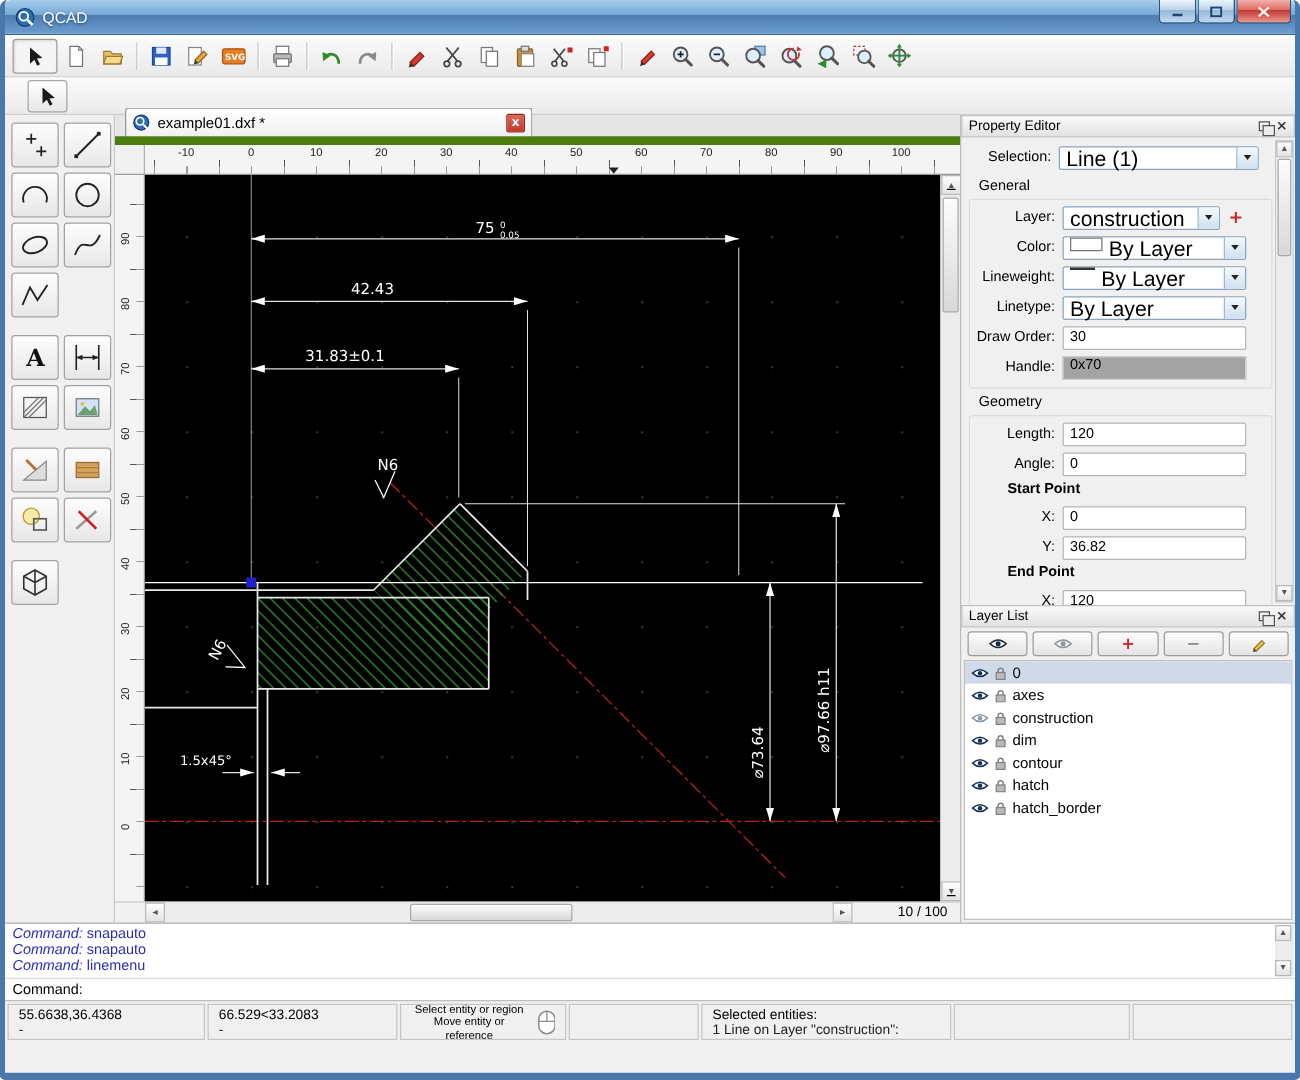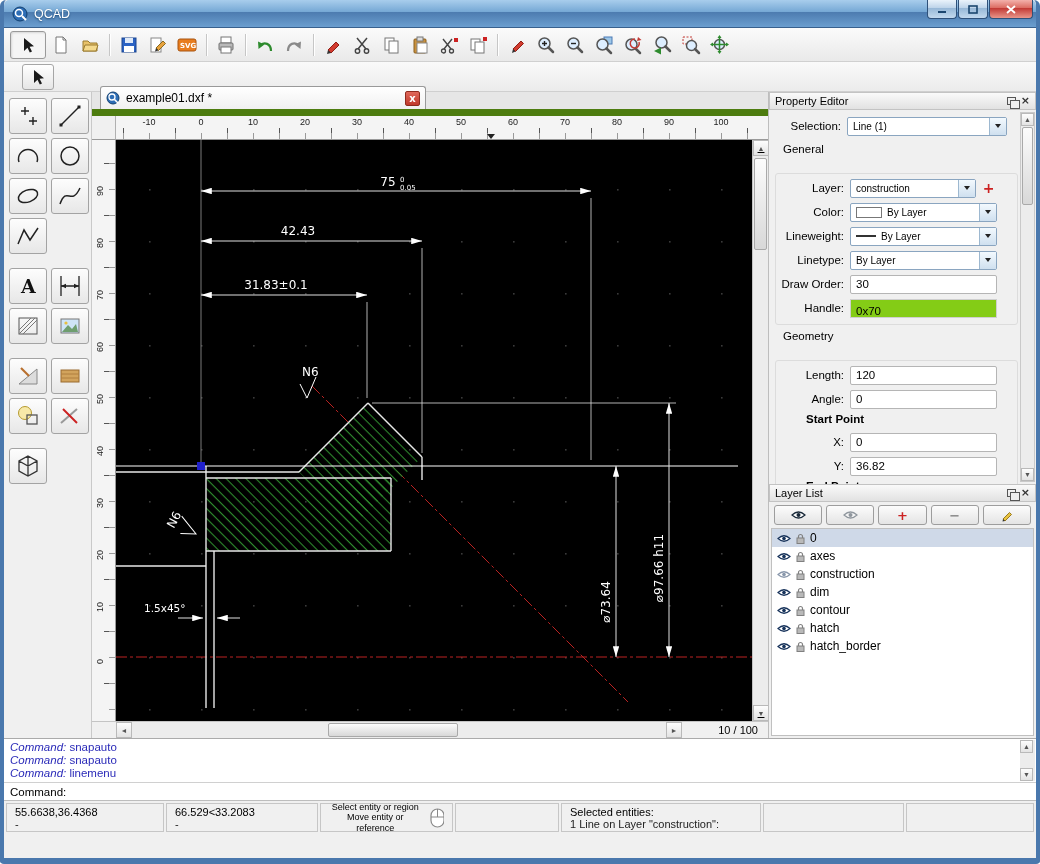--- a/index.html
+++ b/index.html
@@ -90,30 +90,30 @@
     display: flex; align-items: center; padding: 0 5px; font-size: 11px; gap: 5px; }
   .panel-title .spacer { flex: 1; }
   .mini-float { width: 9px; height: 8px; border: 1px solid #555; position: relative; }
   .mini-float::after { content: ""; position: absolute; left: 2px; top: 2px; width: 8px; height: 7px; border: 1px solid #555; background: #eee; }
   .mini-close { font: bold 11px "DejaVu Sans", sans-serif; color: #333; line-height: 10px; }
 
   .pe { height: 374px; padding: 4px 18px 0 4px; position: relative; overflow: hidden; font-size: 11.5px; }
   .pe-row { display: flex; align-items: center; height: 24px; }
   .pe-label { width: 74px; text-align: right; padding-right: 6px; flex: none; }
   .combo { height: 19px; background: #fff; border: 1px solid #8aa5c0; border-radius: 2px;
-    display: flex; align-items: center; padding-left: 5px; font-size: 10px; }
+    display: flex; padding-left: 5px; font-size: 17px; }
   .combo .arrow-box { margin-left: auto; width: 17px; align-self: stretch; border-left: 1px solid #9db8d0;
     background: linear-gradient(#f3f9fe, #cfe0ef); display: flex; align-items: center; justify-content: center; }
   .tri-down { width: 0; height: 0; border-left: 3.5px solid transparent; border-right: 3.5px solid transparent; border-top: 4px solid #222; }
   .swatch { width: 26px; height: 11px; background: #fff; border: 1px solid #777; margin-right: 5px; flex: none; }
   .lw-glyph { width: 20px; height: 2px; background: #333; margin-right: 5px; flex: none; }
   .pe-input { width: 150px; height: 19px; background: #fff; border: 1px solid #b5b5b5; border-radius: 2px;
     padding-left: 5px; display: flex; align-items: center; }
-  .pe-static { width: 150px; height: 19px; background: #84cc16; border: 1px solid #cfcfcf; padding-left: 5px; display: flex; align-items: flex-end; }
-  .group { border: 1px solid #dcdcdc; border-radius: 3px; margin: 18px 0 4px 2px; padding: 2px 20px 4px 0; }
+  .pe-static { width: 150px; height: 19px; background: #a3a3a3; border: 1px solid #cfcfcf; padding-left: 5px; display: flex; align-items: flex-start; }
+  .group { border: 1px solid #dcdcdc; border-radius: 3px; margin: 4px 0 4px 2px; padding: 2px 20px 4px 0; }
   .group-label { font-size: 11.5px; margin: 5px 0 1px 10px; }
   .bold-sub { font-weight: bold; margin: 2px 0 0 30px; height: 17px; }
   .plus-btn { width: 17px; height: 17px; margin-left: 4px; display: flex; align-items: center; justify-content: center;
     color: #cc2222; font: bold 14px "DejaVu Sans", sans-serif; }
   .pe-scroll { position: absolute; right: 1px; top: 2px; bottom: 2px; width: 15px; background: #ececec;
     border: 1px solid #c9c9c9; display: flex; flex-direction: column; }
 
   .ll-toolbar { height: 26px; display: flex; gap: 4px; padding: 3px 5px; }
   .llbtn { flex: 1; border: 1px solid #9d9d9d; border-radius: 3px; background: linear-gradient(#fcfcfc, #e4e4e4);
     display: flex; align-items: center; justify-content: center; font: bold 13px "DejaVu Sans", sans-serif; }

